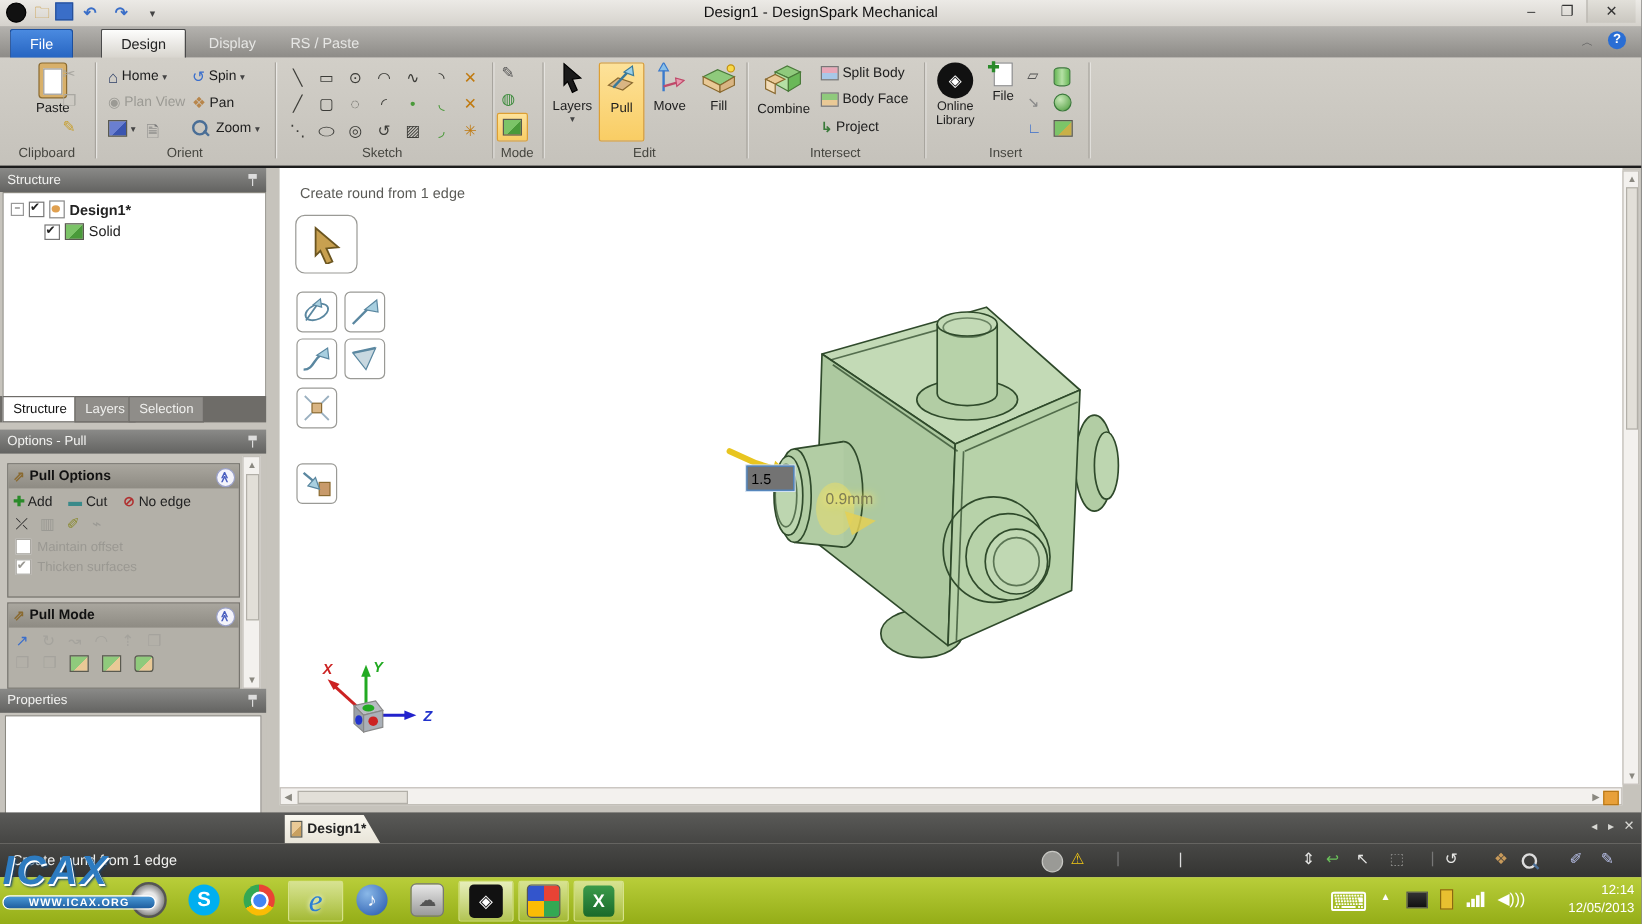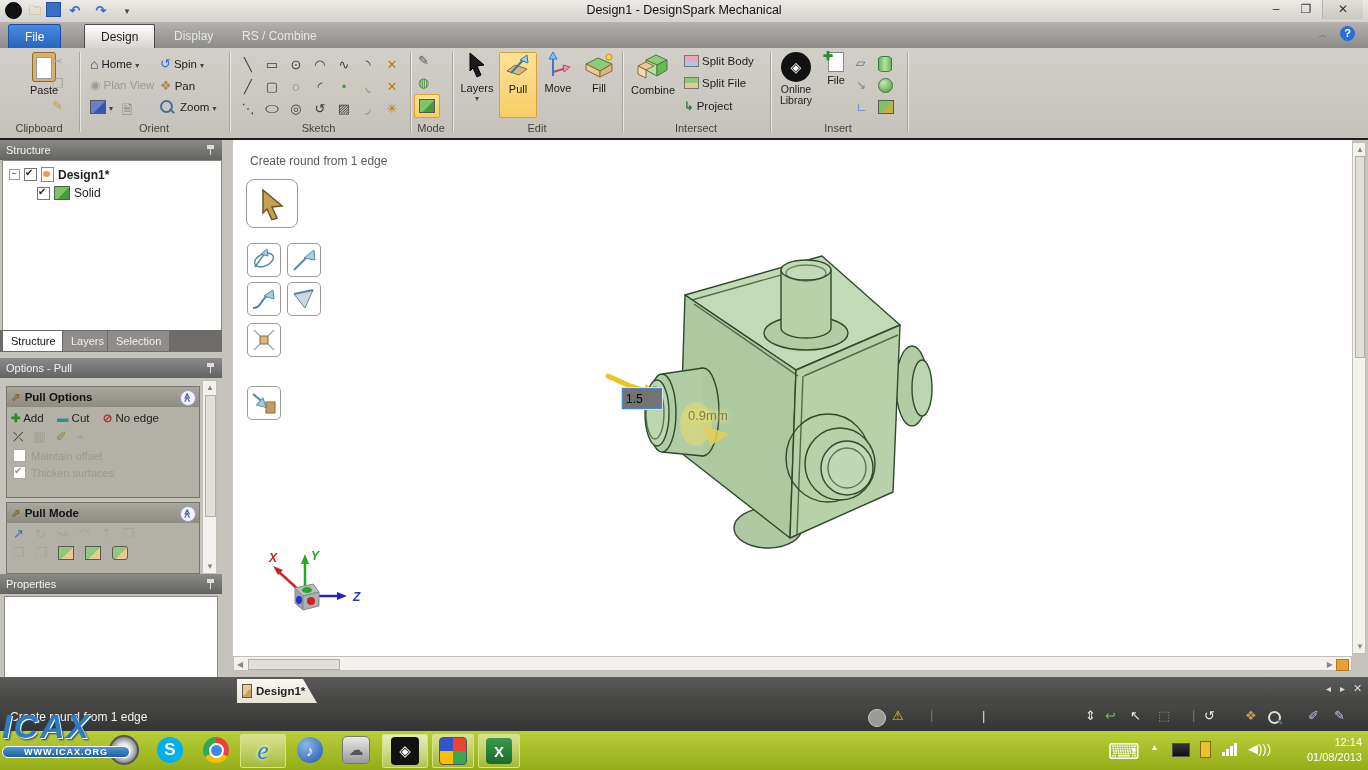--- a/index.html
+++ b/index.html
@@ -87,21 +87,21 @@
     <div id="win-title">Design1 - DesignSpark Mechanical</div>
     <div class="winbtn" style="left:1262px;">–</div>
     <div class="winbtn" style="left:1292px;">❐</div>
     <div class="winbtn" style="left:1322px;width:40px;background:linear-gradient(#e2e0da,#cac7c0);border-left:1px solid #b2afa8;">✕</div>
   </div>
 
   <div id="tabstrip" class="abs">
     <div class="rtab file" style="left:8px;">File</div>
     <div class="rtab active" style="left:84px;">Design</div>
     <div class="rtab plain" style="left:158px;">Display</div>
-    <div class="rtab plain" style="left:226px;">RS / Combine</div>
+    <div class="rtab plain" style="left:226px;">RS / Paste</div>
     <div class="abs" style="left:1318px;top:6px;font-size:10px;color:#555;">︿</div>
     <div class="abs" style="left:1340px;top:4px;width:15px;height:15px;border-radius:50%;background:#2a6ed4;color:#fff;font-size:11px;font-weight:bold;text-align:center;line-height:15px;">?</div>
   </div>
 
   <div id="ribbon" class="abs">
 
     <div class="bigbtn" style="left:24px;top:4px;width:40px;height:66px;">
       <span class="ic" style="width:22px;height:28px;background:#d8b06a;border:1px solid #8a6a30;border-radius:3px;position:relative;">
           <span style="position:absolute;left:3px;top:4px;width:14px;height:20px;background:#fff;border:1px solid #999;"></span>
         </span>
@@ -220,21 +220,21 @@
             <polygon points="2,14 10,18 10,26 2,22" fill="#f2dcb8" stroke="#8a6a30"></polygon>
           </svg></span>
       <span>Combine</span>
     </div>
     <div class="srow" style="left:684px;top:7px;">
         <span class="g" style="width:13px;height:10px;background:linear-gradient(#e8a8b8 50%,#a8c8e8 50%);border:1px solid #777;display:inline-block;"></span>
         <span>Split Body</span>
       </div>
     <div class="srow" style="left:684px;top:29px;">
         <span class="g" style="width:13px;height:10px;background:linear-gradient(#8fca7c 50%,#e9c996 50%);border:1px solid #777;display:inline-block;"></span>
-        <span>Split File</span>
+        <span>Body Face</span>
       </div>
     <div class="srow" style="left:684px;top:51px;">
         <span class="g" style="color:#3a7a3a;font-weight:bold;">↳</span>
         <span>Project</span>
       </div>
     <div class="grp-label" style="left:622px;width:148px;">Intersect</div>
     <div class="vsep" style="left:770px;"></div>
 
     <div class="bigbtn" style="left:774px;top:4px;width:44px;height:70px;font-size:10.5px;line-height:11px;">
       <span class="ic" style="width:30px;height:30px;border-radius:50%;background:#111;display:flex;align-items:center;justify-content:center;color:#fff;font-size:14px;">◈</span>
@@ -540,21 +540,21 @@
     <span class="trayico" style="left:1200px;top:10px;width:9px;height:15px;background:#e8c030;border:1px solid #8a6a10;display:inline-block;"></span>
     <span class="trayico" style="left:1222px;top:12px;"><svg width="18" height="13">
           <rect x="0" y="9" width="3" height="4" fill="#fff"></rect>
           <rect x="4" y="6" width="3" height="7" fill="#fff"></rect>
           <rect x="8" y="3" width="3" height="10" fill="#fff"></rect>
           <rect x="12" y="0" width="3" height="13" fill="#fff"></rect>
         </svg></span>
     <span class="trayico" style="left:1248px;font-size:13px;">◀)))</span>
     <div class="abs" style="left:1290px;top:735px;width:72px;text-align:right;color:#fff;font-size:11px;line-height:15px;position:absolute;top:4px;left:1290px;">
       <div>12:14</div>
-      <div>01/08/2013</div>
+      <div>12/05/2013</div>
     </div>
   </div>
 
   <div id="watermark">
     <div class="big">ICAX</div>
     <div class="band">WWW.ICAX.ORG</div>
   </div>
 
 </div>
 

